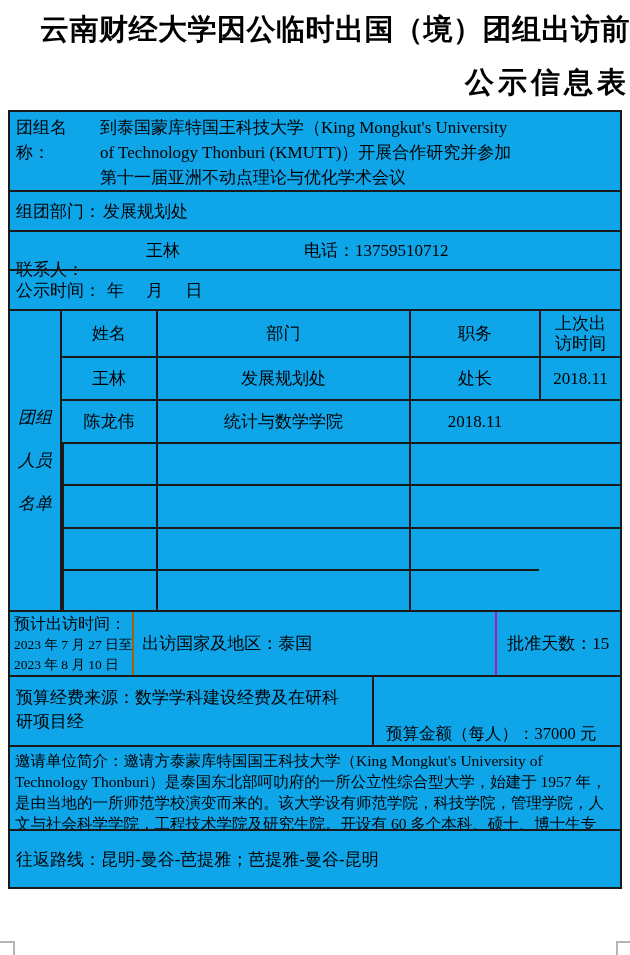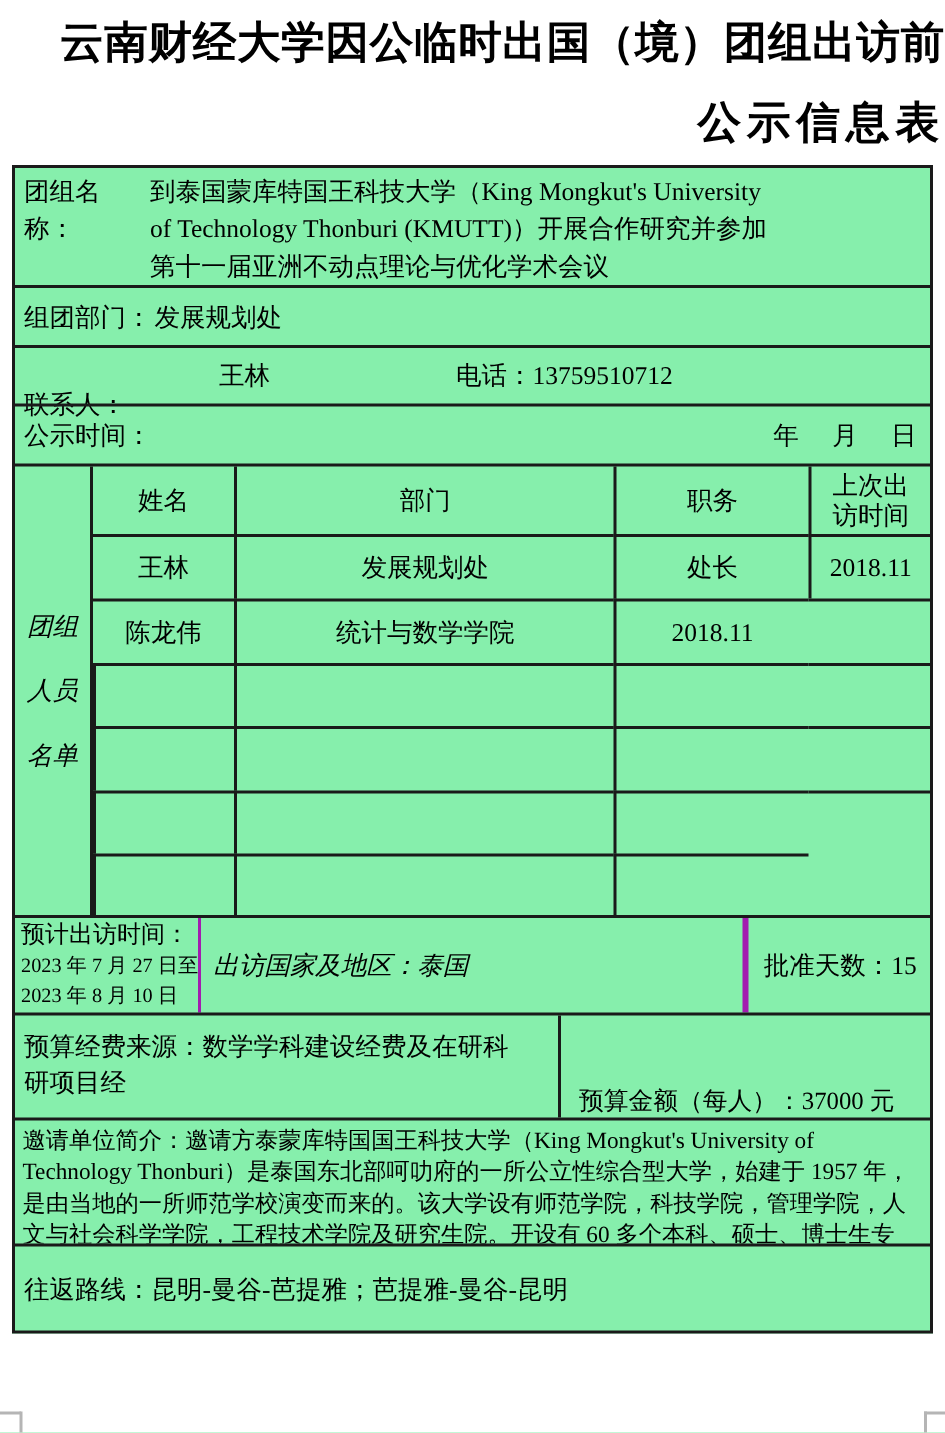--- a/index.html
+++ b/index.html
@@ -7,42 +7,42 @@
     width:630px;height:955px;position:relative;background:#ffffff;
     font-family:"Liberation Serif","DejaVu Serif",serif;
     color:#000000;overflow:hidden;
   }
   .title{position:absolute;top:8px;left:0;width:630px;text-align:right;font-weight:bold;}
   .title-l1{font-size:29px;line-height:42px;letter-spacing:0.5px;}
   .title-l2{font-size:29px;line-height:40px;margin-top:12px;letter-spacing:4px;}
 
   .doc-table{
     position:absolute;left:8px;top:110px;width:614px;
-    border:2px solid #1a1a1a;box-sizing:border-box;background:#86efac;
+    border:2px solid #1a1a1a;box-sizing:border-box;background:#0ea5e9;
   }
   .row{box-sizing:border-box;position:relative;font-size:17px;}
   .row + .row{border-top:2px solid #1a1a1a;}
   .prel{white-space:pre-line;}
 
   
   .r-gname{height:78px;display:flex;padding:3px 0 0 6px;}
   .r-gname .lbl{flex:0 0 84px;line-height:25px;}
   .r-gname .val{line-height:25px;}
 
   
   .r-dept{height:40px;display:flex;align-items:center;padding-left:6px;}
   .r-dept .lbl{margin-right:2px;}
 
   
   .r-contact{height:39px;display:flex;align-items:center;padding-left:6px;}
   .r-contact .lbl{flex:0 0 130px;margin-top:38px;}
   .r-contact .cname{flex:0 0 158px;}
 
   
-  .r-ptime{height:40px;display:flex;align-items:center;padding-left:6px;justify-content:space-between;}
+  .r-ptime{height:40px;display:flex;align-items:center;padding-left:6px;}
   .r-ptime .pt-val{margin-left:6px;letter-spacing:9px;font-family:Liberation Serif, serif;}
 
   
   .r-personnel{height:301px;display:flex;}
   .p-side{
     flex:0 0 52px;border-right:2px solid #1a1a1a;box-sizing:border-box;
     display:flex;align-items:center;justify-content:center;text-align:center;
     line-height:43px;white-space:pre-line;font-style:italic;
   }
   .pgrid{
@@ -56,23 +56,23 @@
   }
   .pcell.bl{border-left:2px solid #1a1a1a;}
   .pcell.bt{border-top:2px solid #1a1a1a;}
   .pcell.wrap{white-space:pre-line;}
 
   
   .r-trip{height:65px;display:flex;}
   .t-c1{flex:0 0 120px;box-sizing:border-box;padding:2px 0 0 4px;
         font-size:13.5px;line-height:20px;white-space:pre;}
   .t-c1 .first{font-size:16px;}
-  .t-c2{flex:0 0 363px;box-sizing:border-box;border-left:2px solid #a21caf;
-        display:flex;align-items:center;padding-left:8px;font-style:italic;}
-  .t-c3{flex:1 1 auto;box-sizing:border-box;border-left:4px solid #a21caf;
+  .t-c2{flex:0 0 363px;box-sizing:border-box;border-left:2px solid #a16207;
+        display:flex;align-items:center;padding-left:8px;}
+  .t-c3{flex:1 1 auto;box-sizing:border-box;border-left:2px solid #a21caf;
         display:flex;align-items:center;padding-left:10px;}
 
   
   .r-budget{height:70px;display:flex;}
   .b-c1{flex:0 0 362px;box-sizing:border-box;padding:9px 0 0 6px;line-height:24px;white-space:pre-line;}
   .b-c2{flex:1 1 auto;box-sizing:border-box;border-left:2px solid #1a1a1a;
         display:flex;align-items:flex-end;padding-left:12px;font-size:16.5px;}
 
   
   .r-inviter{height:84px;padding:3px 0 0 5px;font-size:15.5px;line-height:21px;

